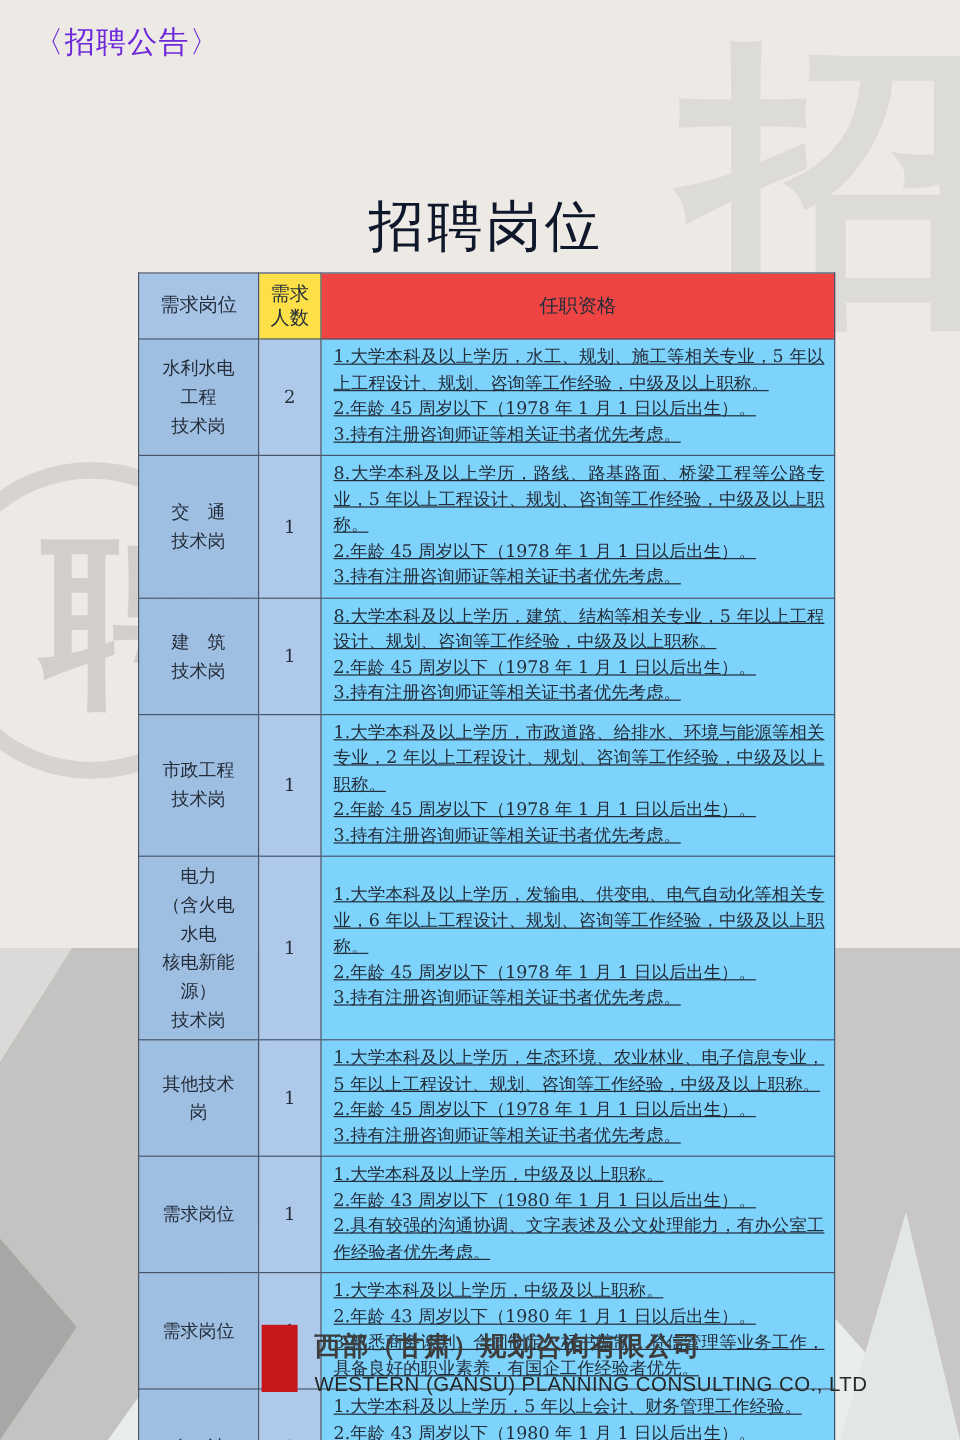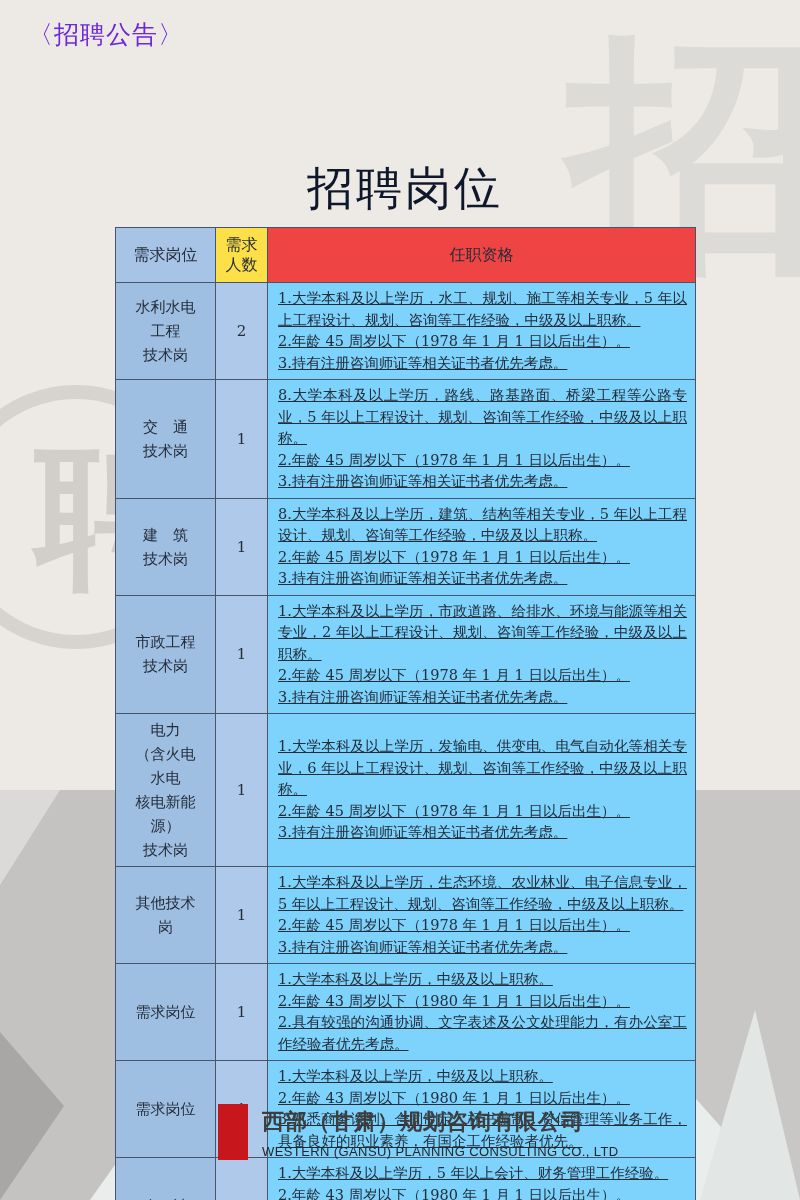--- a/index.html
+++ b/index.html
@@ -50,21 +50,21 @@
   .th-cnt{background:#fde047;}
   .th-qual{background:#ef4444;}
   .td-pos{background:#9fbfe2;text-align:center;font-size:15px;line-height:24px;padding:4px 17px;}
   .td-cnt{background:#aec9e9;text-align:center;font-size:15px;}
   .td-qual{background:#7dd3fc;font-size:14.5px;line-height:21.5px;padding:5px 8px 5px 10px;
     text-align:justify;text-decoration:underline;}
   
   .footer{position:absolute;z-index:2;left:218px;top:1104px;display:flex;align-items:flex-start;}
   .red-block{width:30px;height:56px;background:#c8161d;margin-right:14px;}
   .company-cn{font-size:22px;font-weight:600;color:#3d3d3d;line-height:36px;letter-spacing:1px;}
-  .company-en{font-size:13px;color:#262626;margin-top:4px;letter-spacing:0.4px;}
+  .company-en{font-size:17px;color:#262626;margin-top:4px;letter-spacing:0.4px;}
 </style>
 </head>
 <body>
 
 <div class="canvas">
 
   <div class="decor">
     <div class="shape bottom-strip"></div>
     <div class="shape left-band"></div>
     <div class="shape left-light-wedge"></div>

